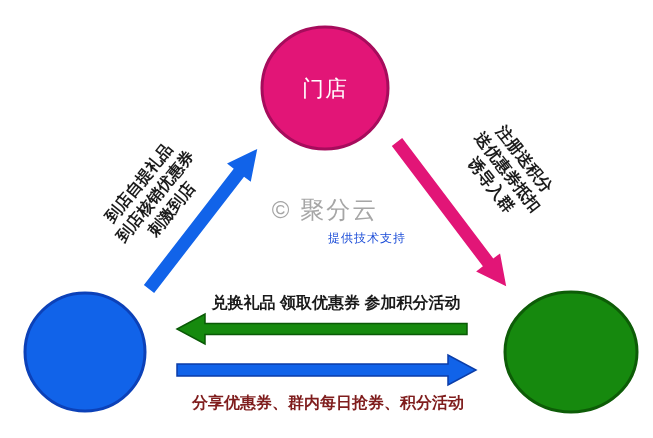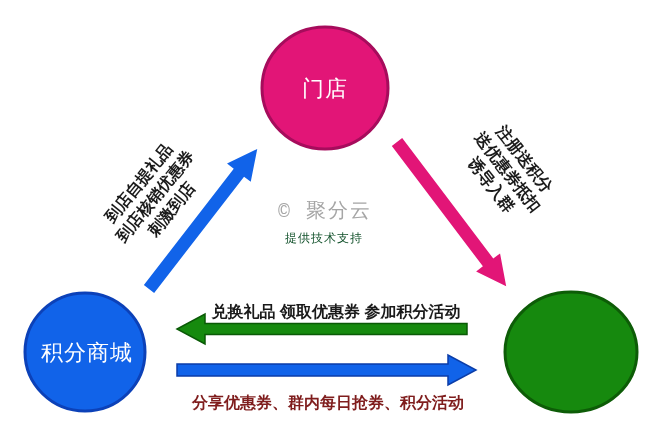--- a/index.html
+++ b/index.html
@@ -49,34 +49,33 @@
     top: 172px;
     transform: translate(-50%, -50%) rotate(52deg);
   }
   .h-arrow-label {
     position: absolute;
     transform: translate(-50%, -50%);
     font-size: 16px;
     font-weight: 700;
     white-space: nowrap;
   }
-  #label-group-to-mall { left: 336px; top: 312px; }
+  #label-group-to-mall { left: 336px; top: 303px; }
   #label-mall-to-group { left: 328px; top: 403px; }
   .watermark {
     position: absolute;
     transform: translate(-50%, -50%);
     white-space: nowrap;
     font-weight: 400;
   }
   #watermark-brand {
     left: 325px;
     top: 210px;
-    font-size: 20px;
+    font-size: 24px;
     letter-spacing: 2px;
-    font-family: Liberation Mono, monospace;
   }
   #watermark-subtitle {
     left: 324px;
     top: 238px;
     font-size: 12px;
     letter-spacing: 1px;
   }
 </style>
 </head>
 <body>
@@ -100,33 +99,32 @@
     <g stroke-width="1.5" stroke-linejoin="miter" transform="translate(177,370)" fill="#1163E9" stroke="#0B3DA8">
       <polygon points="0,-6 271,-6 271,-15 299,0 271,15 271,6 0,6"></polygon>
     </g>
 
     <ellipse cx="325" cy="88" rx="63" ry="61" stroke-width="3" fill="#E21577" stroke="#A60C5C"></ellipse>
     <ellipse cx="85" cy="352" rx="60" ry="59" stroke-width="3" fill="#1163E9" stroke="#0C41B8"></ellipse>
     <ellipse cx="571" cy="352" rx="66" ry="60" stroke-width="3" fill="#16890E" stroke="#0D5C07"></ellipse>
   </svg>
 
   <div class="node-label" style="left:325px; top:89px;">门店</div>
-  <div class="node-label" style="left:87px; top:353px;">积分商城</div>
 
   <div class="diag-text" id="diag-text-left" style="color: rgb(26, 26, 26);">
     <div>到店自提礼品</div>
     <div>到店核销优惠券</div>
     <div>刺激到店</div>
   </div>
 
   <div class="diag-text" id="diag-text-right" style="color: rgb(26, 26, 26);">
     <div>注册送积分</div>
     <div>送优惠券抵扣</div>
     <div>诱导入群</div>
   </div>
 
   <div class="h-arrow-label" id="label-group-to-mall" style="color: rgb(26, 26, 26);">兑换礼品 领取优惠券 参加积分活动</div>
   <div class="h-arrow-label" id="label-mall-to-group" style="color: #7f1d1d;">分享优惠券、群内每日抢券、积分活动</div>
 
   <div class="watermark" id="watermark-brand" style="color: rgb(166, 166, 166);">© 聚分云</div>
-  <div class="watermark" id="watermark-subtitle" style="color: #14532d;">提供技术支持</div>
+  <div class="watermark" id="watermark-subtitle" style="color: #1d4ed8; margin-left: 43px;">提供技术支持</div>
 
 </div>
 
 </body></html>

